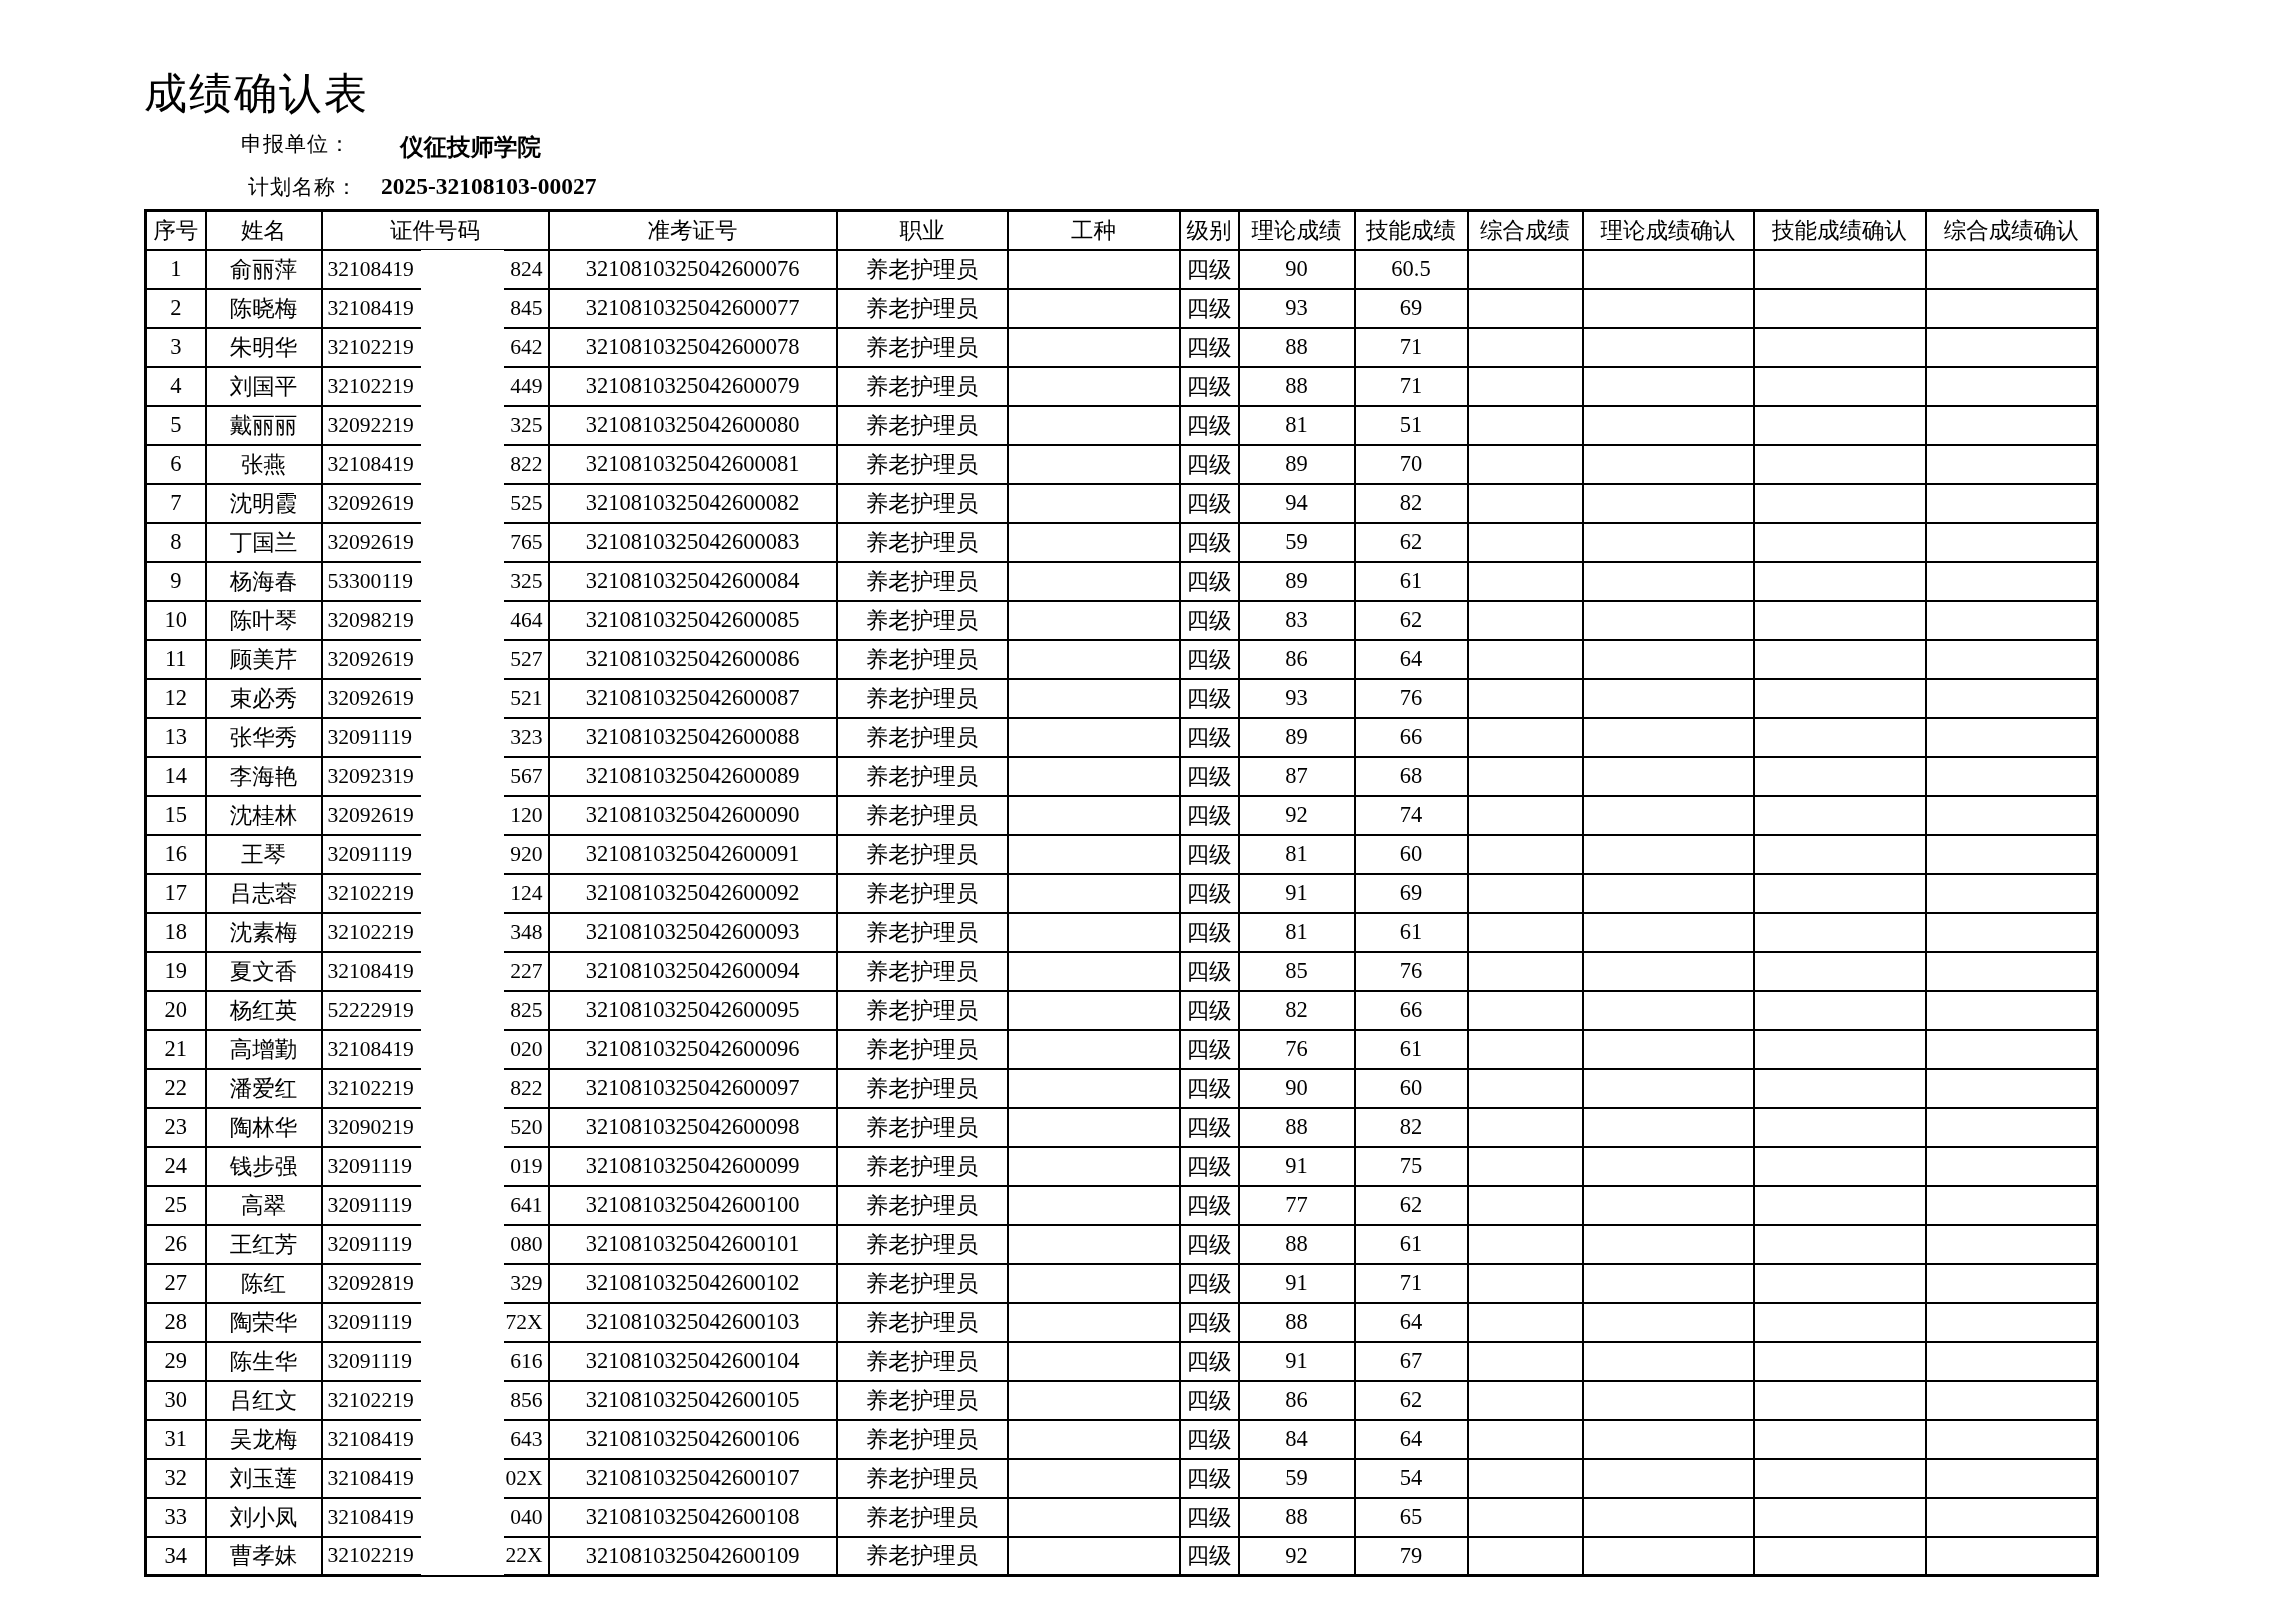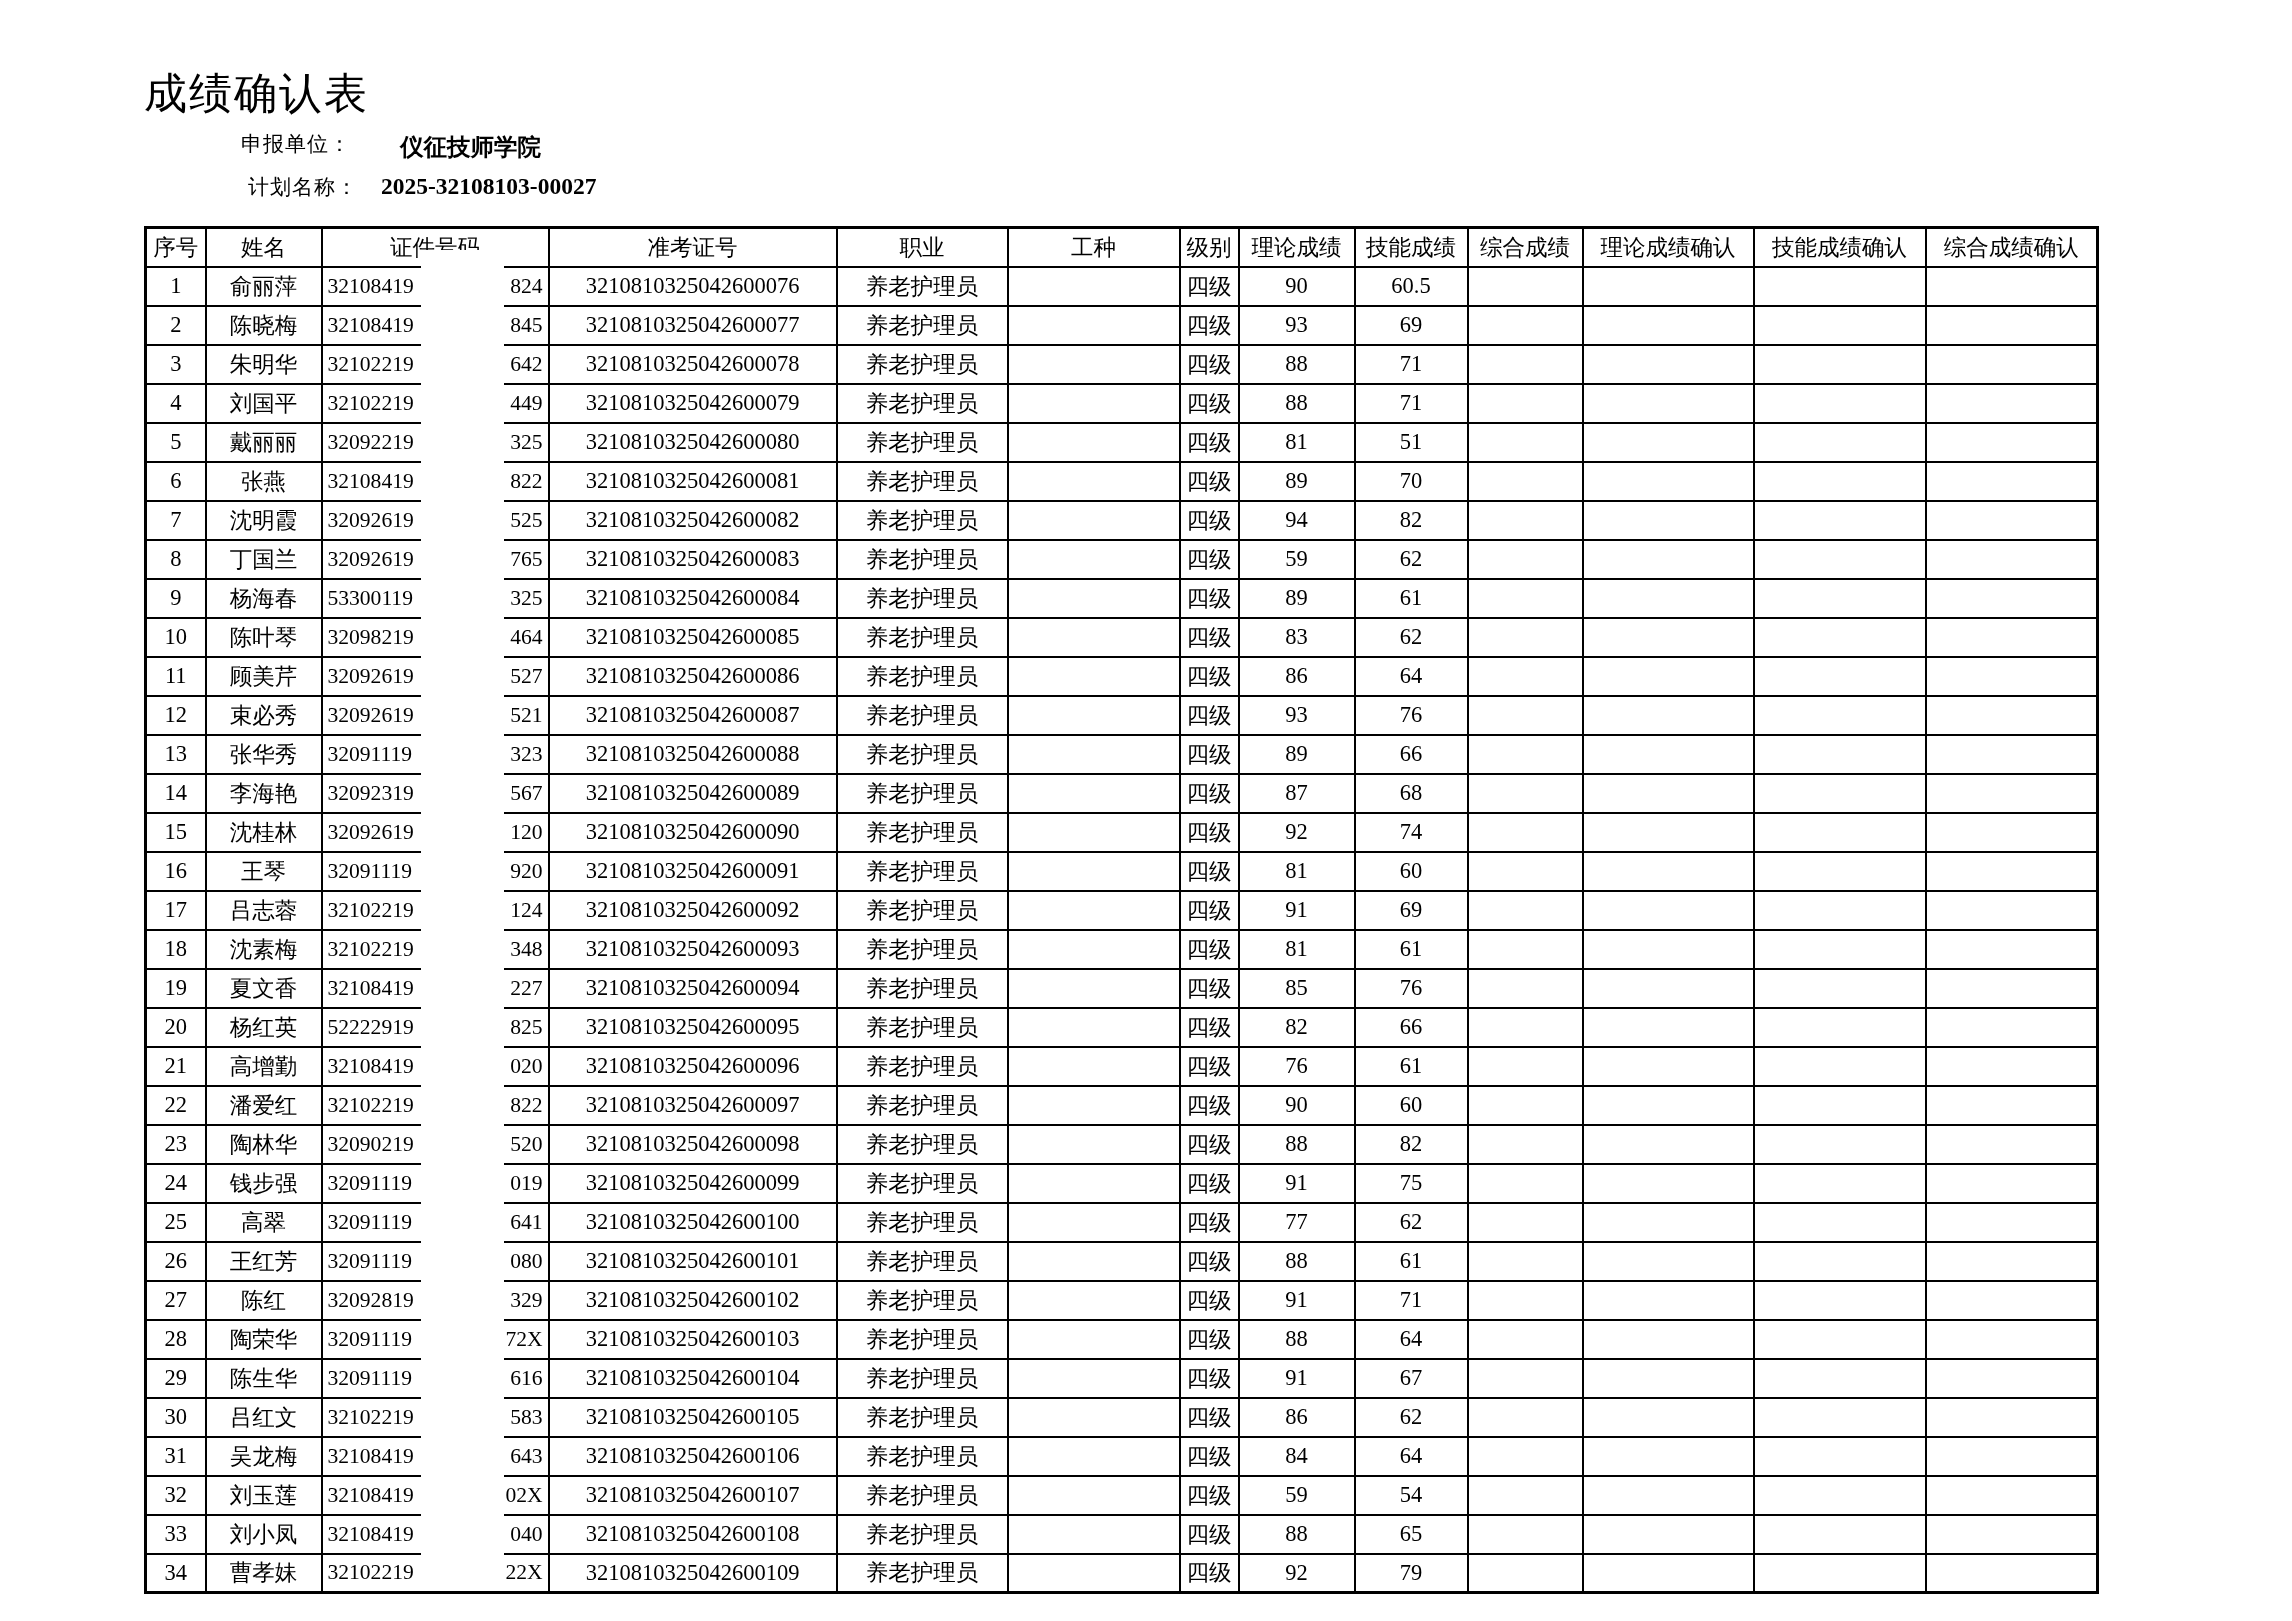--- a/index.html
+++ b/index.html
@@ -6,21 +6,21 @@
   body{width:2293px;height:1621px;position:relative;
        font-family:"Liberation Serif","DejaVu Serif",serif;color:#000;}
   .page-title{position:absolute;left:144px;top:65px;width:1950px;
        text-align:left;font-size:43px;letter-spacing:2px;}
   .meta-label{position:absolute;font-size:21px;letter-spacing:1px;}
   .meta-value{position:absolute;font-size:23.5px;font-weight:bold;}
   #declare-label{left:241px;top:130px;}
   #declare-value{left:400px;top:131px;}
   #plan-label{left:248px;top:173px;}
   #plan-value{left:381px;top:173px;}
-  table.score-table{position:absolute;left:144px;top:226px;width:1950px;
+  table.score-table{position:absolute;left:144px;top:209px;width:1950px;
        border-collapse:collapse;table-layout:fixed;
        border:3.9px solid #000;padding-left:31px;}
   .score-table th,.score-table td{
        border:2.9px solid #000;padding:0;text-align:center;vertical-align:middle;
        font-size:22.5px;font-weight:normal;white-space:nowrap;overflow:hidden;}
   .score-table thead tr{height:39px;}
   .score-table tbody tr{height:39px;}
   td.cell-id{padding:0;}
   .id-wrap{display:flex;justify-content:space-between;align-items:center;
        padding:0 4.9px;font-size:21.6px;}
@@ -651,21 +651,21 @@
         <td></td>
         <td></td>
         <td></td>
       </tr>
       <tr>
         <td class="num">30</td>
         <td>吕红文</td>
         <td class="cell-id">
           <div class="id-wrap">
             <span>32102219</span>
-            <span>583</span>
+            <span>856</span>
           </div>
         </td>
         <td class="num">3210810325042600105</td>
         <td>养老护理员</td>
         <td></td>
         <td>四级</td>
         <td class="num">86</td>
         <td class="num">62</td>
         <td></td>
         <td></td>

